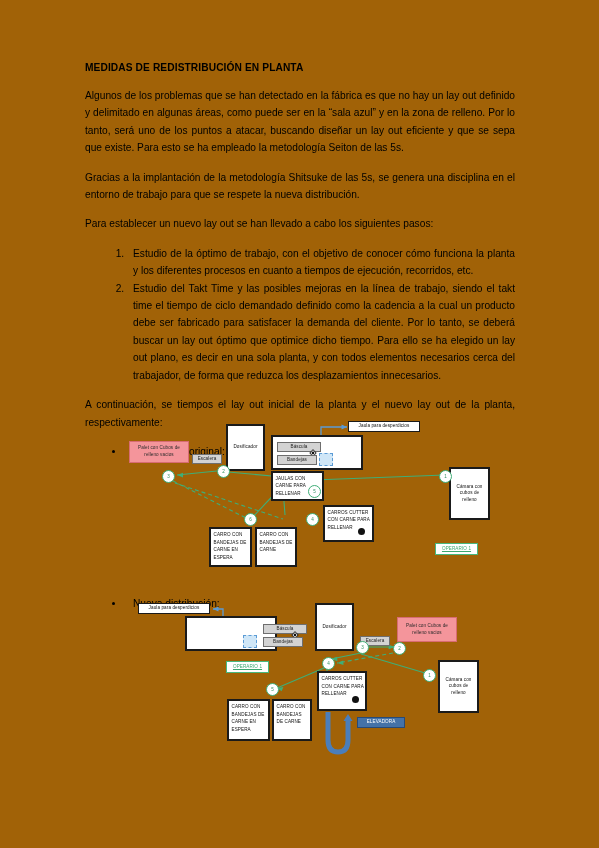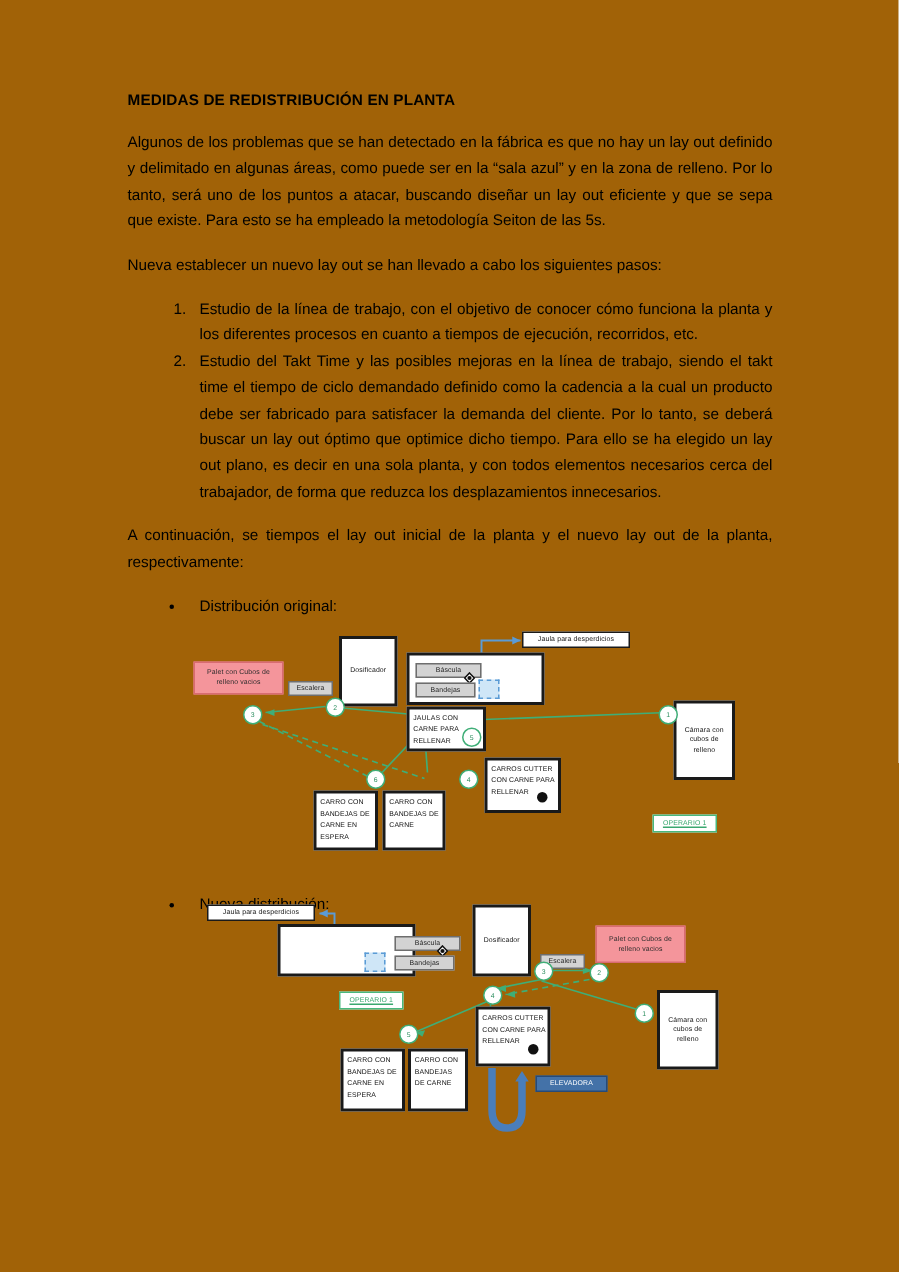--- a/index.html
+++ b/index.html
@@ -110,23 +110,24 @@
   .svgl{ position:absolute; left:0; top:0; overflow:visible; }
 </style>
 </head>
 <body>
 
 <div class="page">
 
   <div class="doc">
     <h1 class="title">MEDIDAS DE REDISTRIBUCIÓN EN PLANTA</h1>
     <p class="para">Algunos de los problemas que se han detectado en la fábrica es que no hay un lay out definido y delimitado en algunas áreas, como puede ser en la “sala azul” y en la zona de relleno. Por lo tanto, será uno de los puntos a atacar, buscando diseñar un lay out eficiente y que se sepa que existe. Para esto se ha empleado la metodología Seiton de las 5s.</p>
-    <p class="para">Nueva establecer un nuevo lay out se han llevado a cabo los siguientes pasos:</p>
+    <p class="para">Gracias a la implantación de la metodología Shitsuke de las 5s, se genera una disciplina en el entorno de trabajo para que se respete la nueva distribución.</p>
+    <p class="para">Para establecer un nuevo lay out se han llevado a cabo los siguientes pasos:</p>
     <ol class="steps">
-      <li>Estudio de la línea de trabajo, con el objetivo de conocer cómo funciona la planta y los diferentes procesos en cuanto a tiempos de ejecución, recorridos, etc.</li>
+      <li>Estudio de la óptimo de trabajo, con el objetivo de conocer cómo funciona la planta y los diferentes procesos en cuanto a tiempos de ejecución, recorridos, etc.</li>
       <li>Estudio del Takt Time y las posibles mejoras en la línea de trabajo, siendo el takt time el tiempo de ciclo demandado definido como la cadencia a la cual un producto debe ser fabricado para satisfacer la demanda del cliente. Por lo tanto, se deberá buscar un lay out óptimo que optimice dicho tiempo. Para ello se ha elegido un lay out plano, es decir en una sola planta, y con todos elementos necesarios cerca del trabajador, de forma que reduzca los desplazamientos innecesarios.</li>
     </ol>
     <p class="para">A continuación, se tiempos el lay out inicial de la planta y el nuevo lay out de la planta, respectivamente:</p>
     <ul class="bullets">
       <li>Distribución original:</li>
     </ul>
   </div>
 
   <div class="diagram" style="left:105px; top:415px; width:420px; height:150px;">
 

